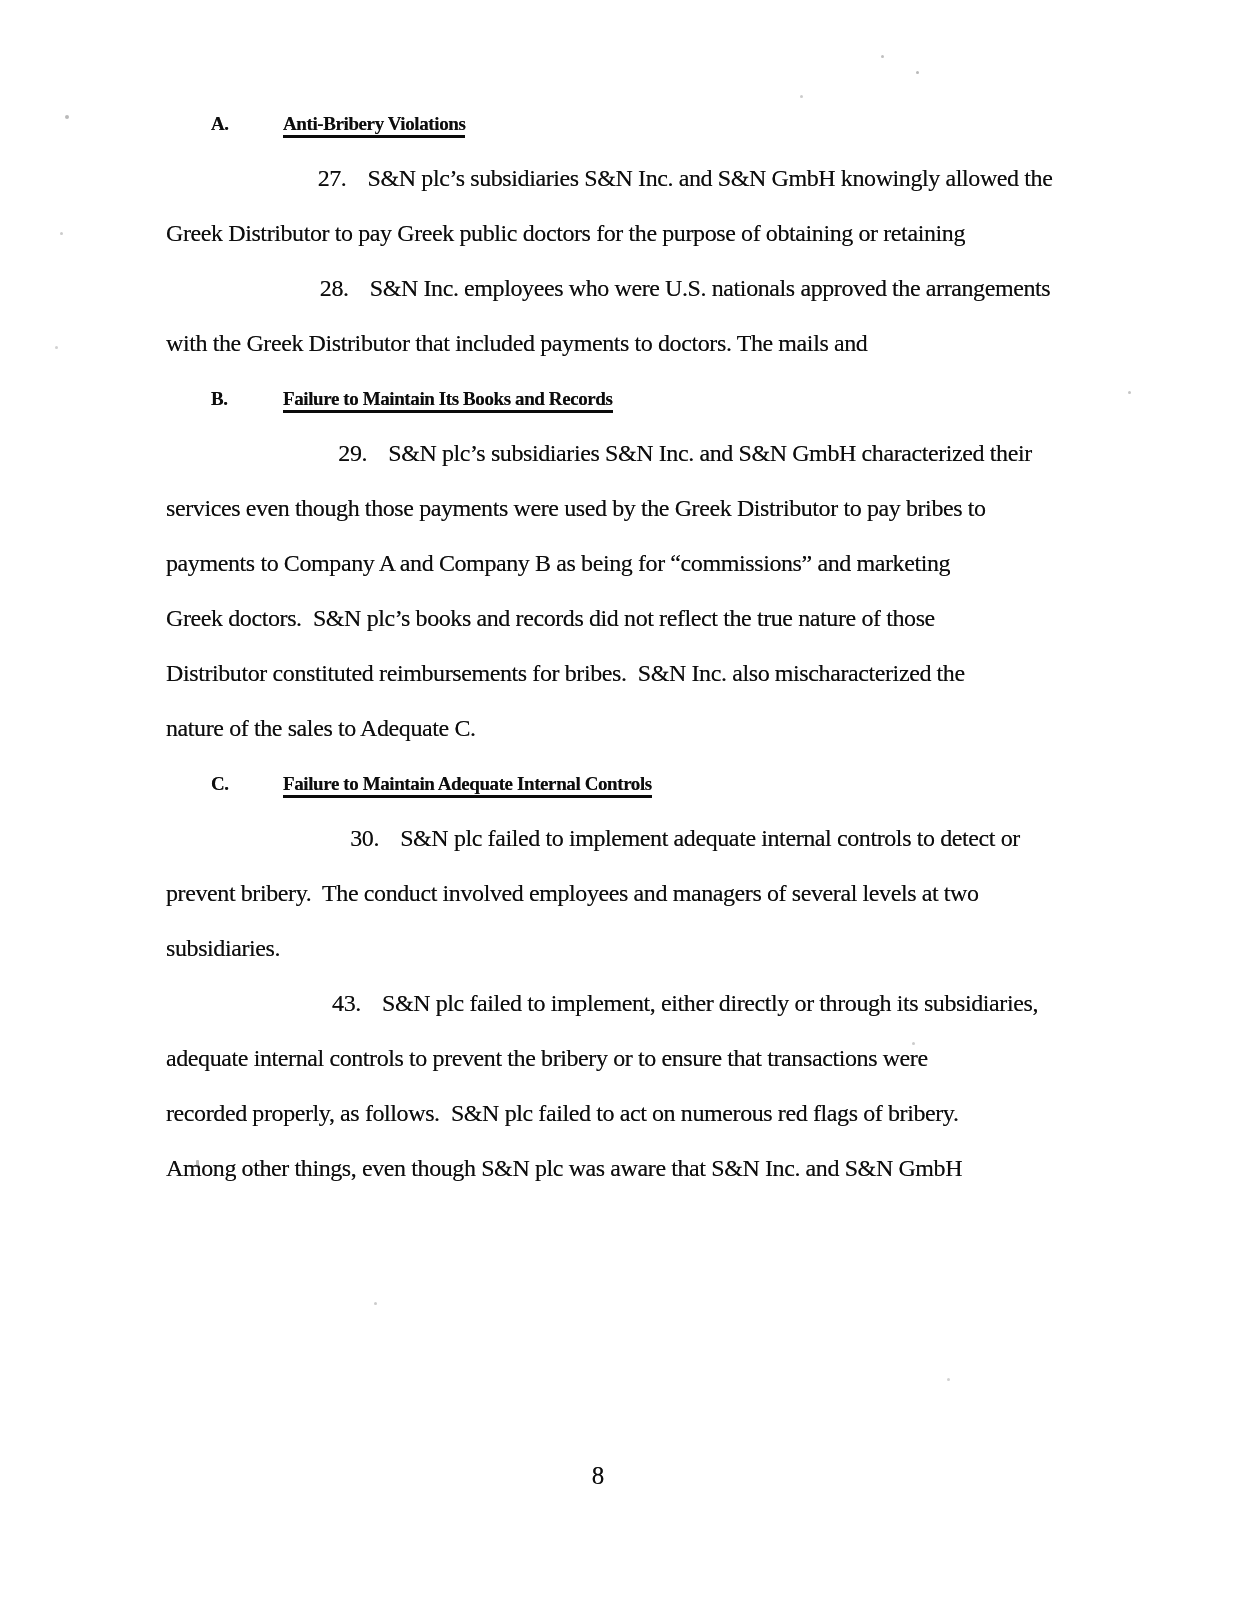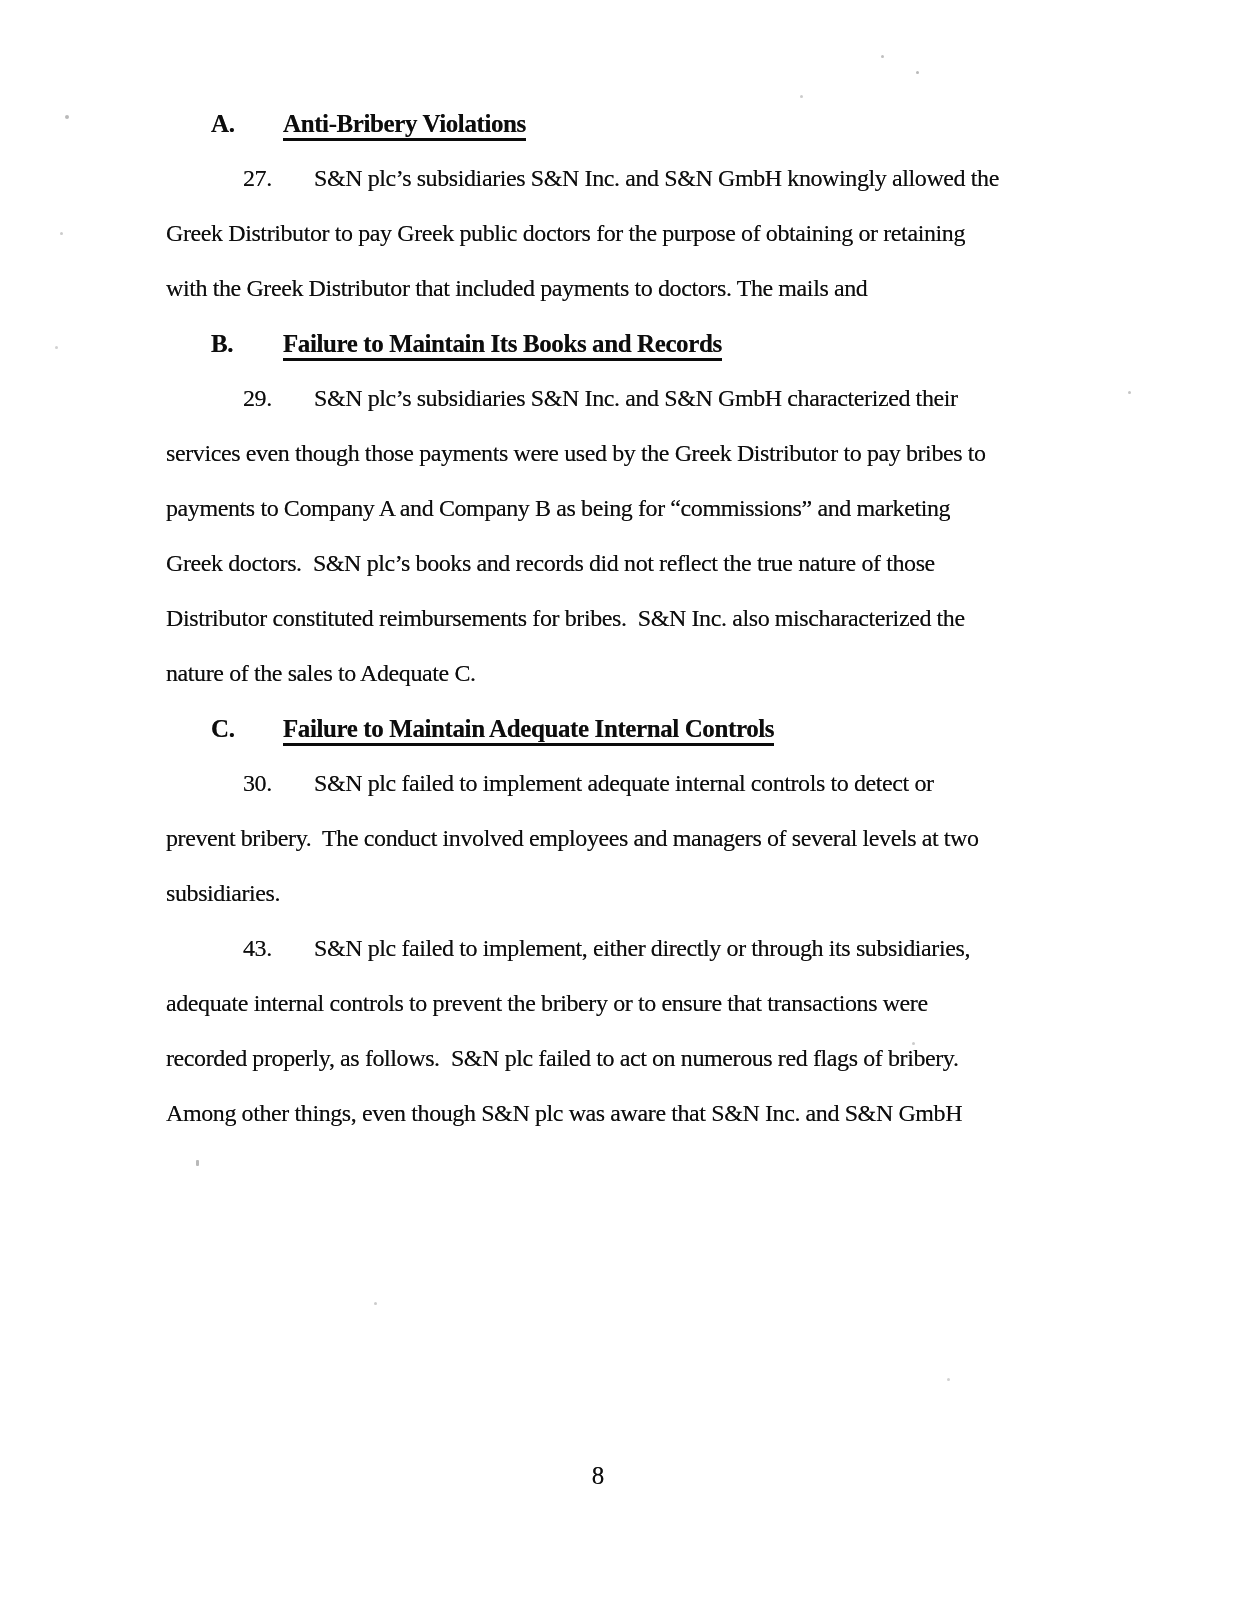--- a/index.html
+++ b/index.html
@@ -26,32 +26,33 @@
     text-shadow: 0 0 0.5px rgba(0,0,0,0.55);
   }
   .line {
     height: 55px;
     line-height: 55px;
     white-space: pre;
   }
   .line.heading {
     padding-left: 45px;
     font-weight: 700;
-    font-size: 25px;
+    font-size: 19px;
   }
   .hletter {
     display: inline-block;
     width: 72px;
   }
   .htitle {
     border-bottom: 3px solid #0b0b0b;
     padding-bottom: 1px;
   }
   .line.pfirst {
     padding-left: 77px;
+    text-align: center;
   }
   .pnum {
     display: inline-block;
     width: 71px;
   }
   .page-number {
     position: absolute;
     top: 1462px;
     left: 0;
     width: 1196px;
@@ -72,20 +73,21 @@
 
 <div class="page">
 
   <div class="text-block">
 
     <div class="line heading"><span class="hletter">A.</span><span class="htitle">Anti-Bribery Violations</span></div>
 
     <div class="line pfirst"><span class="pnum">27.</span><span>S&amp;N plc’s subsidiaries S&amp;N Inc. and S&amp;N GmbH knowingly allowed the</span></div>
     <div class="line">Greek Distributor to pay Greek public doctors for the purpose of obtaining or retaining</div>
 
+    <div class="line pfirst"><span class="pnum">28.</span><span>S&amp;N Inc. employees who were U.S. nationals approved the arrangements</span></div>
     <div class="line">with the Greek Distributor that included payments to doctors. The mails and</div>
 
     <div class="line heading"><span class="hletter">B.</span><span class="htitle">Failure to Maintain Its Books and Records</span></div>
 
     <div class="line pfirst"><span class="pnum">29.</span><span>S&amp;N plc’s subsidiaries S&amp;N Inc. and S&amp;N GmbH characterized their</span></div>
     <div class="line">services even though those payments were used by the Greek Distributor to pay bribes to</div>
     <div class="line">payments to Company A and Company B as being for “commissions” and marketing</div>
     <div class="line">Greek doctors.  S&amp;N plc’s books and records did not reflect the true nature of those</div>
     <div class="line">Distributor constituted reimbursements for bribes.  S&amp;N Inc. also mischaracterized the</div>
     <div class="line">nature of the sales to Adequate C.</div>

